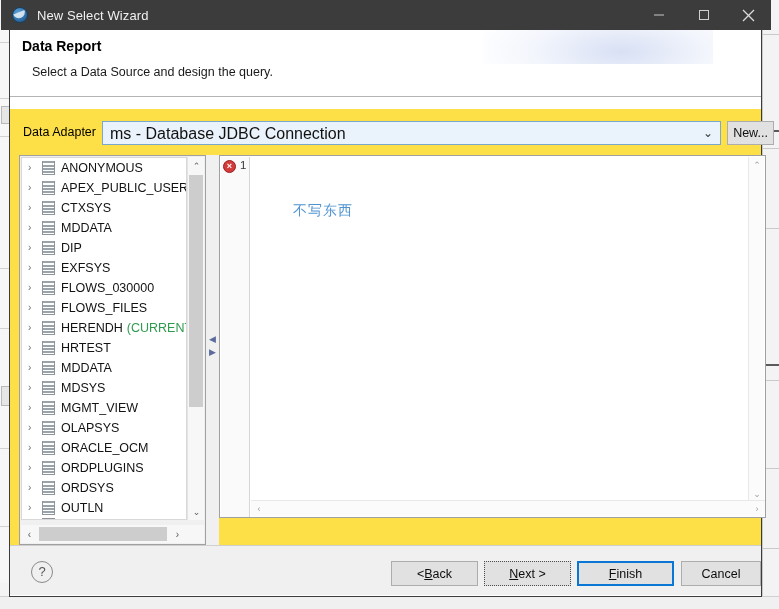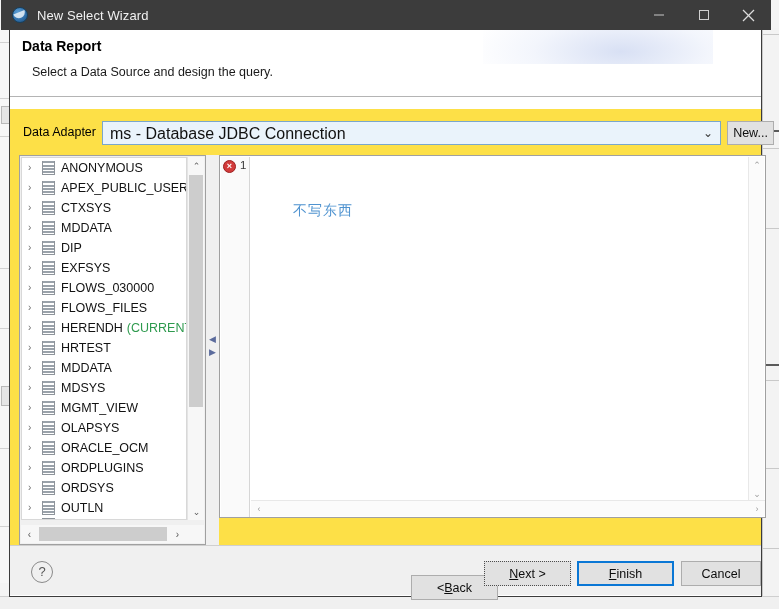--- a/index.html
+++ b/index.html
@@ -514,21 +514,21 @@
     background: #e1e1e1;
     border: 1px solid #adadad;
     box-sizing: border-box;
     font-size: 12.5px;
     color: #0d0d0d;
     display: flex;
     align-items: center;
     justify-content: center;
   }
   .wizbtn u { text-decoration: underline; }
-  #btn-back   { left: 401px; width: 87px; margin-top: 14px; }
+  #btn-back   { left: 381px; width: 87px; }
   #btn-next   { left: 474px; width: 87px; border: 1px dotted #4c4c4c; }
   #btn-finish { left: 567px; width: 97px; border: 2px solid #0a77d5; background: #e1e1e1; }
   #btn-cancel { left: 671px; width: 80px; }
 </style>
 </head>
 <body>
 
 <div id="backdrop">
   <div class="bg-strip-left">
     <div class="bgline" style="top:14px"></div>

